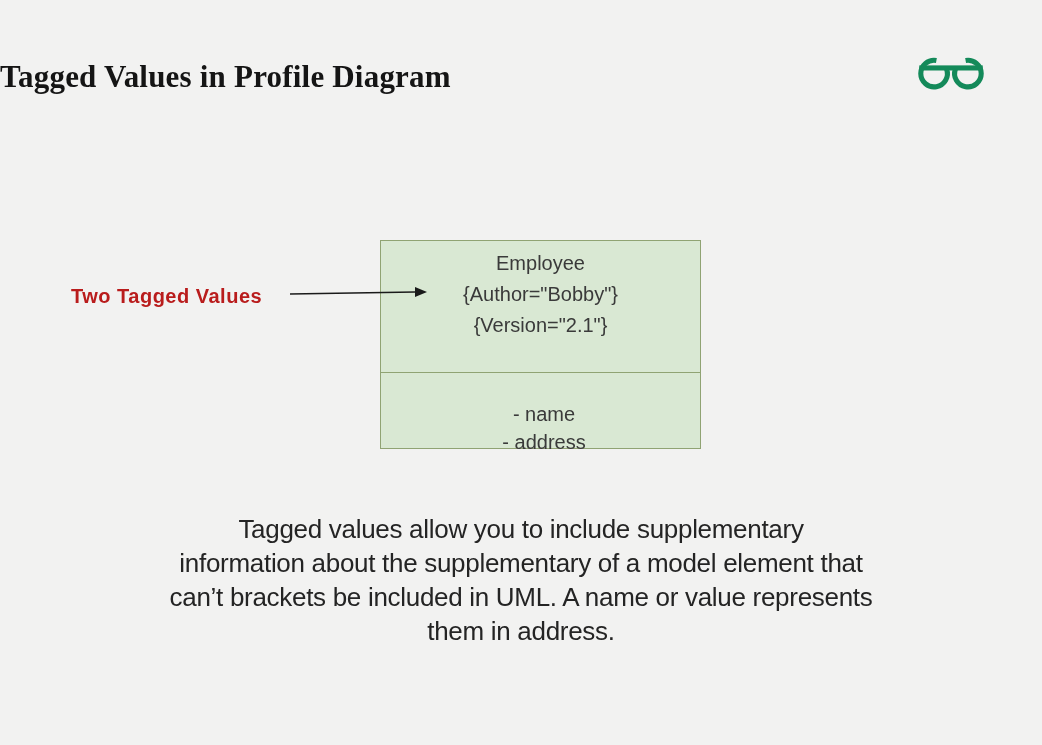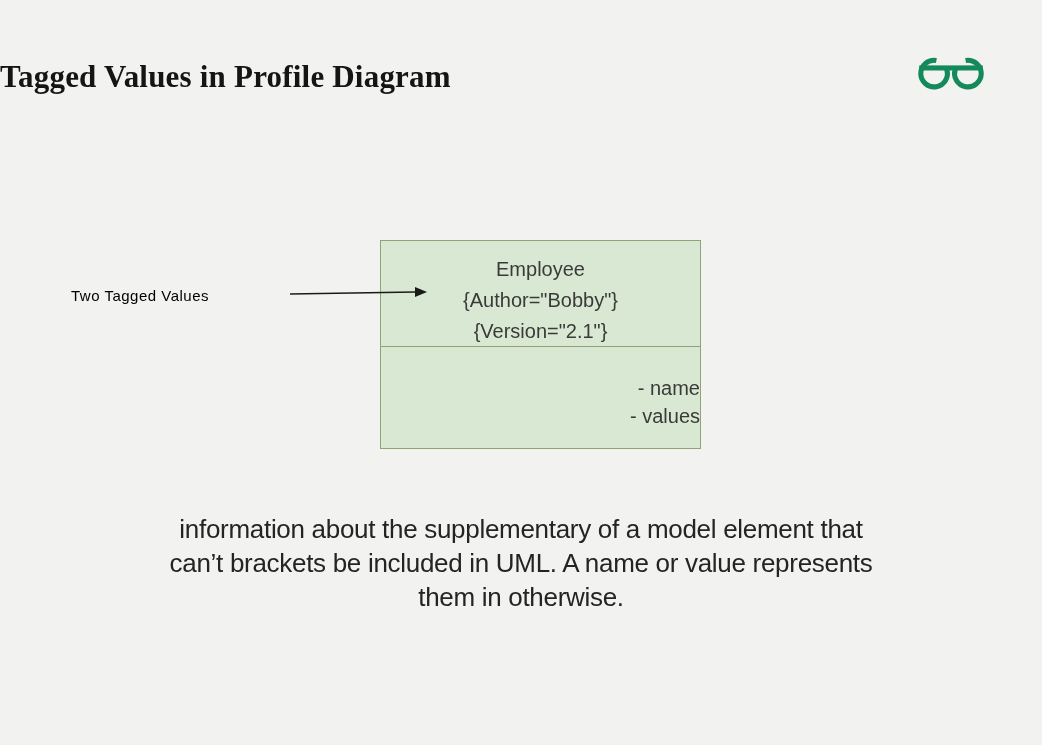--- a/index.html
+++ b/index.html
@@ -41,41 +41,41 @@
     position: absolute;
     left: 380px;
     top: 240px;
     width: 321px;
     height: 209px;
     border: 1px solid;
     color: #3a3a3a;
     font-size: 20px;
   }
   .uml-top {
-    height: 106px;
+    height: 132px;
     border-bottom: 1px solid;
     text-align: center;
-    padding-top: 13px;
+    padding-top: 7px;
     line-height: 31px;
   }
   .uml-bottom {
     padding: 27px 0 0 7px;
     line-height: 28px;
-    text-align: right;
+    text-align: center;
   }
 
   .annotation-label {
     position: absolute;
     left: 71px;
     top: 284px;
-    font-weight: 400;
-    font-size: 15px;
+    font-weight: 700;
+    font-size: 20px;
     line-height: 24px;
     letter-spacing: 0.5px;
-    color: #000000;
+    color: #b91c1c;
     white-space: nowrap;
   }
 
   .annotation-arrow {
     position: absolute;
     left: 286px;
     top: 280px;
     width: 148px;
     height: 26px;
     z-index: 2;
@@ -111,32 +111,33 @@
   </div>
 
   <div class="uml-box" style="background-color: rgb(217, 232, 211); border-color: rgb(144, 163, 115);">
     <div class="uml-top" style="border-bottom-color: rgb(144, 163, 115);">
       <div>Employee</div>
       <div>{Author="Bobby"}</div>
       <div>{Version="2.1"}</div>
     </div>
     <div class="uml-bottom">
       <div>- name</div>
-      <div>- values</div>
+      <div>- address</div>
     </div>
   </div>
 
   <div class="annotation-label">Two Tagged Values</div>
 
   <div class="annotation-arrow" style="color: rgb(26, 26, 26);">
     <svg viewBox="0 0 148 26" aria-hidden="true">
       <line x1="4" y1="14" x2="129" y2="12" stroke="currentColor" stroke-width="1.5"></line>
       <polygon points="129,7 141,12 129,17" fill="currentColor"></polygon>
     </svg>
   </div>
 
   <div class="caption">
+    <div class="caption-line">Tagged values allow you to include supplementary</div>
     <div class="caption-line">information about the supplementary of a model element that</div>
     <div class="caption-line">can’t brackets be included in UML. A name or value represents</div>
-    <div class="caption-line">them in otherwise.</div>
+    <div class="caption-line">them in address.</div>
   </div>
 
 </div>
 
 </body></html>

